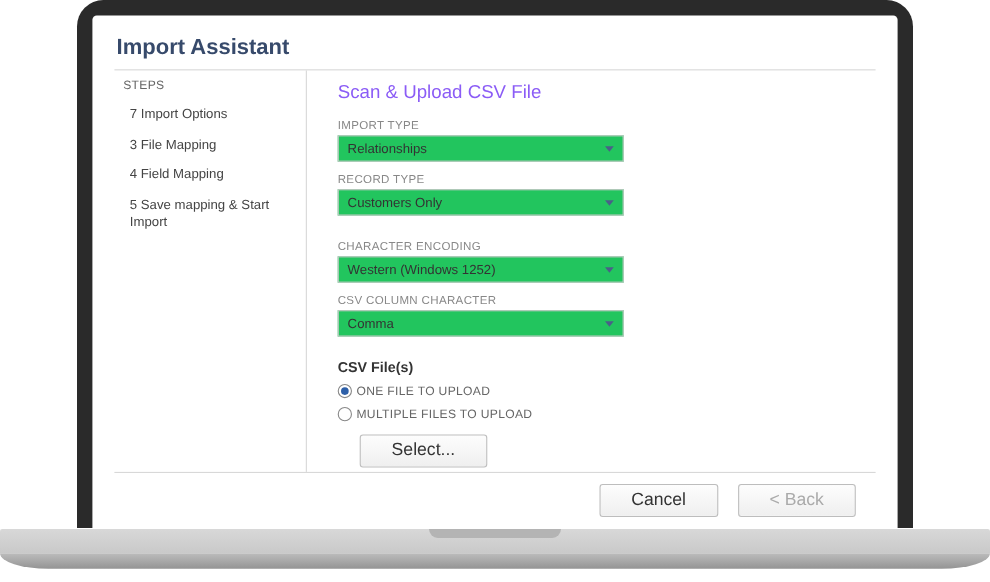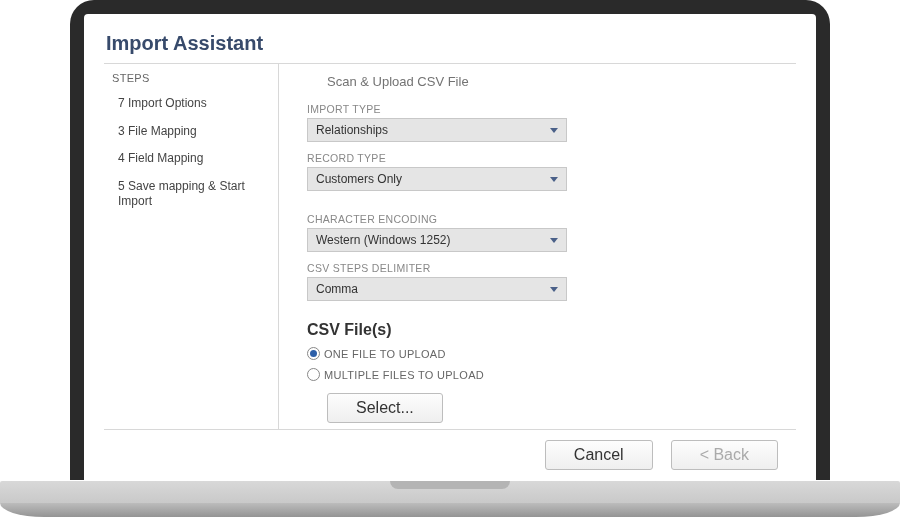--- a/index.html
+++ b/index.html
@@ -70,55 +70,54 @@
       background: #3c5276;
       color: #fff;
     }
     .main {
       flex: 1;
       padding: 10px 18px 0 28px;
       position: relative;
       overflow: hidden;
     }
     .page-title {
-      font-size: 13px;
-      color: #737373;
+      font-size: 17px;
+      color: #8b5cf6;
       font-weight: 400;
       margin-bottom: 14px;
-      margin-left: 20px;
     }
     .field-label {
       font-size: 10.5px;
       color: #888;
       letter-spacing: 0.3px;
       margin-bottom: 3px;
       margin-top: 10px;
     }
     .field-label:first-of-type { margin-top: 0; }
     .select {
       display: flex;
       align-items: center;
       justify-content: space-between;
       width: 260px;
       height: 24px;
       border: 1px solid #c8c8c8;
-      background: #e5e5e5;
+      background: #22c55e;
       padding: 0 8px;
       font-size: 12px;
       color: #333;
       cursor: pointer;
     }
     .select .caret {
       width: 0; height: 0;
       border-left: 4px solid transparent;
       border-right: 4px solid transparent;
       border-top: 5px solid #4a6088;
     }
     .section-label {
-      font-size: 16px;
+      font-size: 13px;
       font-weight: 700;
       color: #333;
       margin-top: 20px;
       margin-bottom: 8px;
     }
     .radio-row {
       display: flex;
       align-items: center;
       gap: 4px;
       margin-bottom: 8px;
@@ -221,21 +220,21 @@
             <span>Customers Only</span>
             <span class="caret"></span>
           </div>
 
           <div class="field-label" style="margin-top:22px">CHARACTER ENCODING</div>
           <div class="select">
             <span>Western (Windows 1252)</span>
             <span class="caret"></span>
           </div>
 
-          <div class="field-label">CSV STEPS DELIMITER</div>
+          <div class="field-label">CSV COLUMN CHARACTER</div>
           <div class="select">
             <span>Comma</span>
             <span class="caret"></span>
           </div>
 
           <div class="section-label">CSV File(s)</div>
           <div class="radio-row">
             <span class="radio checked"></span>
             <span>ONE FILE TO UPLOAD</span>
           </div>

